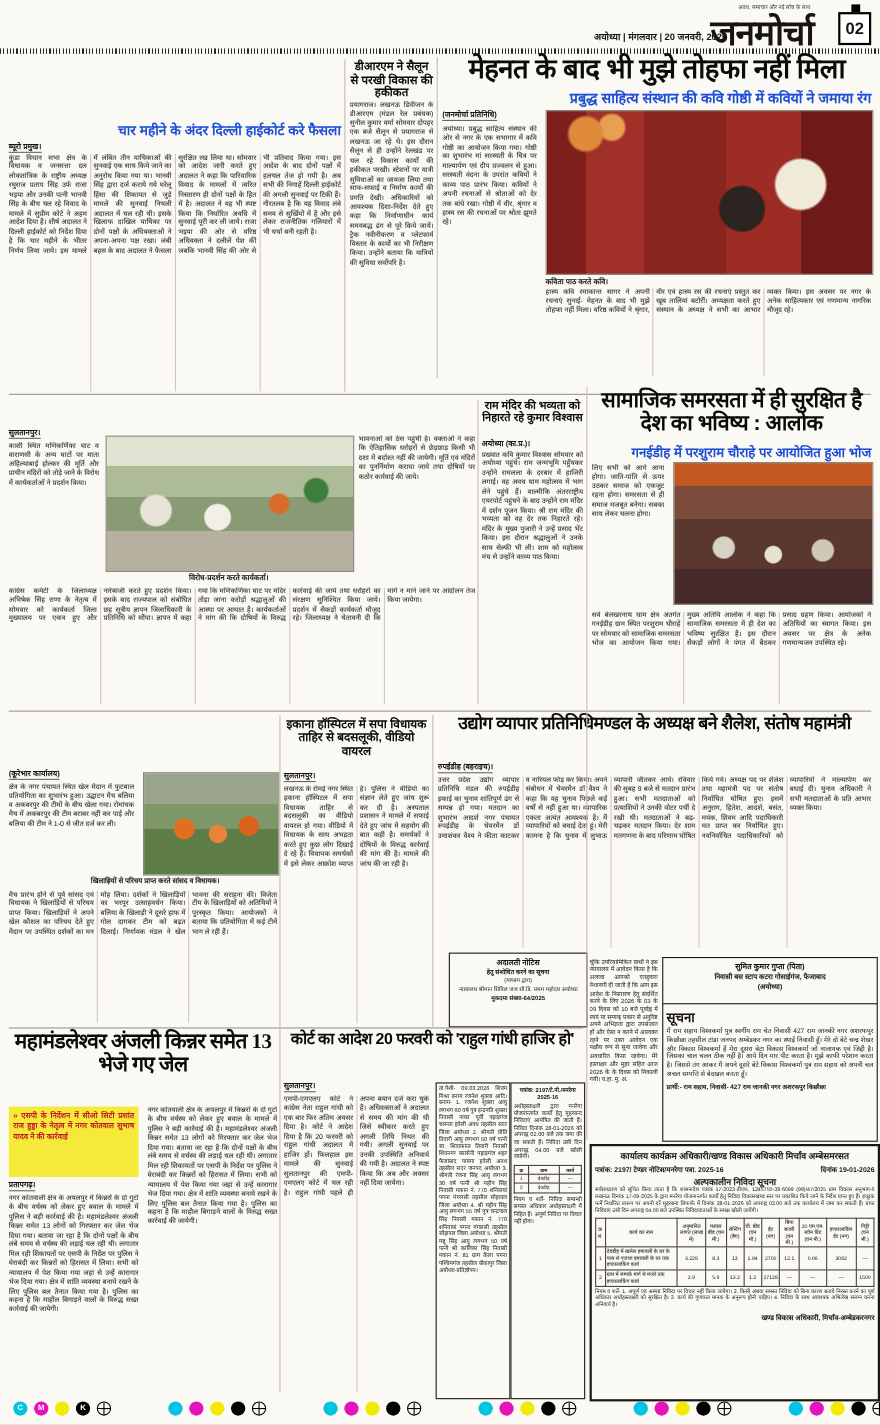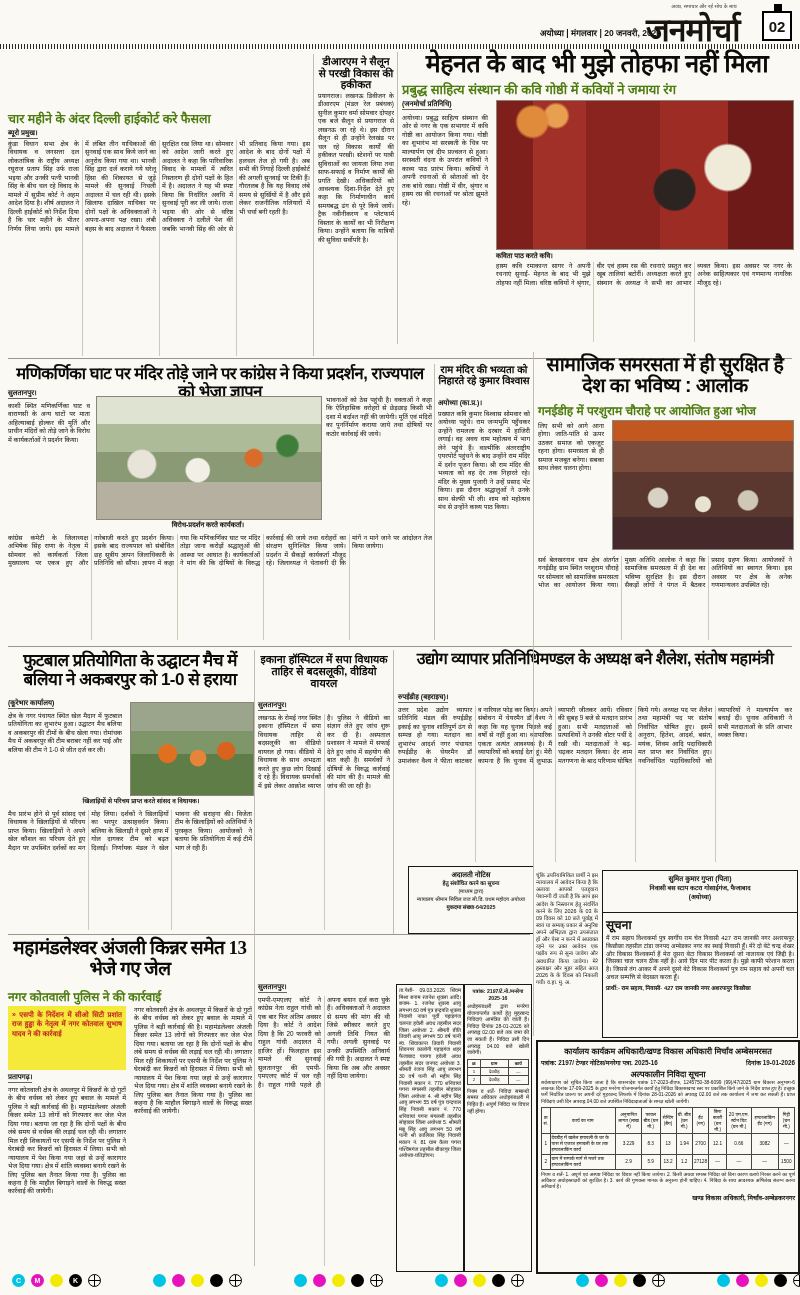--- a/index.html
+++ b/index.html
@@ -1,20 +1,20 @@
 <!DOCTYPE html>
 <html><head>
 <meta charset="utf-8">
 <style>
   html,body{margin:0;padding:0;background:#d8d5cd;}
   #page{position:relative;width:800px;height:1295px;margin:0 auto;background:#faf9f4;
         font-family:"Liberation Sans","DejaVu Sans",sans-serif;color:#17140f;overflow:hidden;}
   .abs{position:absolute;}
   .hl{position:absolute;font-weight:900;text-align:center;line-height:1.1;letter-spacing:-0.5px;color:#0c0b09;}
-  .sub{position:absolute;font-weight:700;text-align:left;color:#4d7c0f;}
+  .sub{position:absolute;font-weight:700;text-align:right;color:#1d4ed8;}
   .byline{position:absolute;font-size:7px;font-weight:700;border-bottom:1px solid #6b675e;padding-bottom:1px;}
   .bd{position:absolute;font-size:6.4px;line-height:1.32;text-align:justify;overflow:hidden;
       column-gap:6px;column-rule:1px solid #cfc9bb;}
   .c1{column-count:1}.c2{column-count:2}.c3{column-count:3}.c4{column-count:4}.c5{column-count:5}
   .cap{position:absolute;font-size:6.8px;font-weight:700;text-align:center;}
   .photo{position:absolute;border:1px solid #8a857a;}
   .vline{position:absolute;width:1px;background:#c3bdb0;}
   .hrule{position:absolute;height:1px;background:#9b958a;}
   .box{position:absolute;border:1.5px solid #1a1813;padding:3px;overflow:hidden;background:#faf9f4;}
   .tinybox{position:absolute;border:1px solid #1a1813;padding:2px;overflow:hidden;background:#faf9f4;}
@@ -70,21 +70,20 @@
        radial-gradient(circle at 12% 14%, #e08a3c 0 5%, transparent 6%),
        radial-gradient(circle at 20% 10%, #e8a050 0 4%, transparent 5%),
        radial-gradient(circle at 78% 45%, #f0ead8 0 9%, transparent 10%),
        radial-gradient(circle at 60% 60%, #2c2420 0 10%, transparent 11%),
        linear-gradient(90deg,#7e1f1c 0 12%,#a03028 12% 30%,#8a241f 30% 55%,#9c2c24 55% 78%,#6e1a18 78% 100%);"></div>
   <div class="cap" style="left:496px;top:251px;width:296px;text-align:left;">कविता पाठ करते कवि।</div>
   <div class="bd c3" style="left:496px;top:262px;width:296px;height:80px;">हास्य कवि रमाकान्त सागर ने अपनी रचनाएं सुनाईं- मेहनत के बाद भी मुझे तोहफा नहीं मिला। वरिष्ठ कवियों ने श्रृंगार, वीर एवं हास्य रस की रचनाएं प्रस्तुत कर खूब तालियां बटोरीं। अध्यक्षता करते हुए संस्थान के अध्यक्ष ने सभी का आभार व्यक्त किया। इस अवसर पर नगर के अनेक साहित्यकार एवं गणमान्य नागरिक मौजूद रहे।</div>
 
   <div class="hrule" style="left:8px;width:784px;top:358px;"></div>
 
-  <div class="hl" style="left:8px;top:364px;width:424px;font-size:16.5px;">मणिकर्णिका घाट पर मंदिर तोड़े जाने पर कांग्रेस ने किया प्रदर्शन, राज्यपाल को भेजा ज्ञापन</div>
   <div class="byline" style="left:8px;top:388px;">सुलतानपुर।</div>
   <div class="bd c1" style="left:8px;top:402px;width:82px;height:126px;">काशी स्थित मणिकर्णिका घाट व वाराणसी के अन्य घाटों पर माता अहिल्याबाई होल्कर की मूर्ति और प्राचीन मंदिरों को तोड़े जाने के विरोध में कार्यकर्ताओं ने प्रदर्शन किया।</div>
   <div class="photo" style="left:96px;top:396px;width:224px;height:122px;background:
        radial-gradient(circle at 20% 55%, #e8e4da 0 7%, transparent 8%),
        radial-gradient(circle at 45% 60%, #f2efe6 0 8%, transparent 9%),
        radial-gradient(circle at 70% 50%, #d96c2a 0 5%, transparent 6%),
        radial-gradient(circle at 85% 40%, #3f7d3a 0 5%, transparent 6%),
        linear-gradient(180deg,#dfe3d2 0 22%,#aebb98 22% 45%,#8a9a74 45% 70%,#b5b0a0 70% 100%);"></div>
   <div class="cap" style="left:96px;top:520px;width:224px;">विरोध-प्रदर्शन करते कार्यकर्ता।</div>
   <div class="bd c1" style="left:326px;top:396px;width:106px;height:134px;">भावनाओं को ठेस पहुंची है। वक्ताओं ने कहा कि ऐतिहासिक धरोहरों से छेड़छाड़ किसी भी दशा में बर्दाश्त नहीं की जायेगी। मूर्ति एवं मंदिरों का पुनर्निर्माण कराया जाये तथा दोषियों पर कठोर कार्रवाई की जाये।</div>
@@ -99,21 +98,20 @@
   <div class="bd c1" style="left:538px;top:422px;width:66px;height:138px;">लिए सभी को आगे आना होगा। जाति-पांति से ऊपर उठकर समाज को एकजुट रहना होगा। समरसता से ही समाज मजबूत बनेगा। सबका साथ लेकर चलना होगा।</div>
   <div class="photo" style="left:612px;top:420px;width:180px;height:128px;background:
        radial-gradient(circle at 25% 60%, #d8d2c4 0 6%, transparent 7%),
        radial-gradient(circle at 50% 65%, #e8e2d2 0 6%, transparent 7%),
        radial-gradient(circle at 75% 62%, #cfc8b8 0 6%, transparent 7%),
        linear-gradient(180deg,#c2571f 0 16%,#7a4a3a 16% 40%,#5a3830 40% 75%,#46292a 75% 100%);"></div>
   <div class="bd c3" style="left:538px;top:556px;width:254px;height:84px;">सर्व बेलखरनाथ धाम क्षेत्र अंतर्गत गनईडीह ग्राम स्थित परशुराम चौराहे पर सोमवार को सामाजिक समरसता भोज का आयोजन किया गया। मुख्य अतिथि आलोक ने कहा कि सामाजिक समरसता में ही देश का भविष्य सुरक्षित है। इस दौरान सैकड़ों लोगों ने पंगत में बैठकर प्रसाद ग्रहण किया। आयोजकों ने अतिथियों का स्वागत किया। इस अवसर पर क्षेत्र के अनेक गणमान्यजन उपस्थित रहे।</div>
 
   <div class="hrule" style="left:8px;width:784px;top:646px;"></div>
 
-  <div class="hl" style="left:8px;top:652px;width:244px;font-size:17px;">फुटबाल प्रतियोगिता के उद्घाटन मैच में बलिया ने अकबरपुर को 1-0 से हराया</div>
   <div class="byline" style="left:8px;top:698px;">(कूरेभार कार्यालय)</div>
   <div class="bd c1" style="left:8px;top:712px;width:114px;height:86px;">क्षेत्र के नगर पंचायत स्थित खेल मैदान में फुटबाल प्रतियोगिता का शुभारंभ हुआ। उद्घाटन मैच बलिया व अकबरपुर की टीमों के बीच खेला गया। रोमांचक मैच में अकबरपुर की टीम बराबर नहीं कर पाई और बलिया की टीम ने 1-0 से जीत दर्ज कर ली।</div>
   <div class="photo" style="left:130px;top:702px;width:122px;height:92px;background:
        radial-gradient(circle at 30% 55%, #e07020 0 9%, transparent 10%),
        radial-gradient(circle at 55% 60%, #e8833a 0 9%, transparent 10%),
        radial-gradient(circle at 78% 52%, #d9631c 0 8%, transparent 9%),
        linear-gradient(180deg,#9aa58c 0 30%,#7f9668 30% 55%,#5f7d46 55% 100%);"></div>
   <div class="cap" style="left:30px;top:796px;width:222px;font-size:6.4px;">खिलाड़ियों से परिचय प्राप्त करते सांसद व विधायक।</div>
   <div class="bd c3" style="left:8px;top:810px;width:244px;height:120px;">मैच प्रारंभ होने से पूर्व सांसद एवं विधायक ने खिलाड़ियों से परिचय प्राप्त किया। खिलाड़ियों ने अपने खेल कौशल का परिचय देते हुए मैदान पर उपस्थित दर्शकों का मन मोह लिया। दर्शकों ने खिलाड़ियों का भरपूर उत्साहवर्धन किया। बलिया के खिलाड़ी ने दूसरे हाफ में गोल दागकर टीम को बढ़त दिलाई। निर्णायक मंडल ने खेल भावना की सराहना की। विजेता टीम के खिलाड़ियों को अतिथियों ने पुरस्कृत किया। आयोजकों ने बताया कि प्रतियोगिता में कई टीमें भाग ले रही हैं।</div>
 
@@ -141,26 +139,26 @@
   <div class="box" style="left:602px;top:912px;width:188px;height:118px;">
     <div style="font-size:12px;font-weight:900;text-align:left;">सूचना</div>
     <div class="tiny" style="font-size:6px;margin-top:2px;">मैं राम सहाय विश्वकर्मा पुत्र स्वर्गीय राम चेत निवासी 427 राम जानकी नगर अशरफपुर किछौछा तहसील टांडा जनपद अम्बेडकर नगर का स्थाई निवासी हूँ। मेरे दो बेटे चन्द्र शेखर और विकास विश्वकर्मा हैं मेरा दूसरा बेटा विकास विश्वकर्मा जो नालायक एवं जिद्दी है। जिसका चाल चलन ठीक नहीं है। आये दिन मार पीट करता है। मुझे काफी परेशान करता है। जिससे तंग आकर मैं अपने दूसरे बेटे विकास विश्वकर्मा पुत्र राम सहाय को अपनी चल अचल सम्पत्ति से बेदखल करता हूँ।</div>
     <div style="font-size:5.8px;font-weight:700;margin-top:2px;">प्रार्थी:- राम सहाय, निवासी- 427 राम जानकी नगर अशरफपुर किछौछा</div>
   </div>
   <div class="bd c1" style="left:536px;top:872px;width:62px;height:164px;font-size:5.4px;">चूंकि उपरियामिकित प्रार्थी ने इस न्यायालय में आवेदन किया है कि अलावा आपको एतद्द्वारा पेशानगी दी जाती है कि आप इस आदेश के निस्तारण हेतु संदर्शित करने के लिए 2026 के 03 के 09 दिवस को 10 बजे पूर्वाह्न में स्वयं या सम्यक् प्रकार से अनुरिष्ट अपने अभिज्ञता द्वारा उपसंजात हों और ऐसा न करने में अप्रवक्त रहने पर उक्त आवेदन एक पक्षीय रूप से सुना जावेगा और अवधारित किया जावेगा। मेरे हस्ताक्षर और मुहर सहित आज 2026 के के दिवस को निकाली गयी। व.हा. मु. अ.</div>
 
   <div class="hrule" style="left:8px;width:522px;top:934px;"></div>
 
   <div class="hl" style="left:8px;top:938px;width:244px;font-size:19px;font-family:Liberation Serif, serif;">महामंडलेश्वर अंजली किन्नर समेत 13 भेजे गए जेल</div>
-  <div class="sub" style="left:8px;top:988px;width:244px;font-size:12px;">नगर कोतवाली पुलिस ने की कार्रवाई</div>
   <div class="hlight" style="left:8px;top:1006px;width:110px;height:56px;">» एसपी के निर्देशन में सीओ सिटी प्रशांत राज हुड्डा के नेतृत्व में नगर कोतवाल सुभाष यादव ने की कार्रवाई</div>
   <div class="byline" style="left:8px;top:1072px;">प्रतापगढ़।</div>
   <div class="bd c1" style="left:8px;top:1086px;width:118px;height:180px;">नगर कोतवाली क्षेत्र के अथलपुर में किन्नरों के दो गुटों के बीच वर्चस्व को लेकर हुए बवाल के मामले में पुलिस ने बड़ी कार्रवाई की है। महामंडलेश्वर अंजली किन्नर समेत 13 लोगों को गिरफ्तार कर जेल भेज दिया गया। बताया जा रहा है कि दोनों पक्षों के बीच लंबे समय से वर्चस्व की लड़ाई चल रही थी। लगातार मिल रही शिकायतों पर एसपी के निर्देश पर पुलिस ने घेराबंदी कर किन्नरों को हिरासत में लिया। सभी को न्यायालय में पेश किया गया जहां से उन्हें कारागार भेज दिया गया। क्षेत्र में शांति व्यवस्था बनाये रखने के लिए पुलिस बल तैनात किया गया है। पुलिस का कहना है कि माहौल बिगाड़ने वालों के विरुद्ध सख्त कार्रवाई की जायेगी।</div>
   <div class="bd c1" style="left:134px;top:1006px;width:118px;height:260px;">नगर कोतवाली क्षेत्र के अथलपुर में किन्नरों के दो गुटों के बीच वर्चस्व को लेकर हुए बवाल के मामले में पुलिस ने बड़ी कार्रवाई की है। महामंडलेश्वर अंजली किन्नर समेत 13 लोगों को गिरफ्तार कर जेल भेज दिया गया। बताया जा रहा है कि दोनों पक्षों के बीच लंबे समय से वर्चस्व की लड़ाई चल रही थी। लगातार मिल रही शिकायतों पर एसपी के निर्देश पर पुलिस ने घेराबंदी कर किन्नरों को हिरासत में लिया। सभी को न्यायालय में पेश किया गया जहां से उन्हें कारागार भेज दिया गया। क्षेत्र में शांति व्यवस्था बनाये रखने के लिए पुलिस बल तैनात किया गया है। पुलिस का कहना है कि माहौल बिगाड़ने वालों के विरुद्ध सख्त कार्रवाई की जायेगी।</div>
 
+  <div class="hl" style="left:258px;top:938px;width:270px;font-size:14.5px;">कोर्ट का आदेश 20 फरवरी को 'राहुल गांधी हाजिर हो'</div>
   <div class="byline" style="left:258px;top:982px;">सुलतानपुर।</div>
   <div class="bd c2" style="left:258px;top:996px;width:132px;height:270px;">एमपी-एमएलए कोर्ट ने कांग्रेस नेता राहुल गांधी को एक बार फिर अंतिम अवसर दिया है। कोर्ट ने आदेश दिया है कि 20 फरवरी को राहुल गांधी अदालत में हाजिर हों। फिलहाल इस मामले की सुनवाई सुलतानपुर की एमपी-एमएलए कोर्ट में चल रही है। राहुल गांधी पहले ही अपना बयान दर्ज करा चुके हैं। अधिवक्ताओं ने अदालत से समय की मांग की थी जिसे स्वीकार करते हुए अगली तिथि नियत की गयी। अगली सुनवाई पर उनकी उपस्थिति अनिवार्य की गयी है। अदालत ने स्पष्ट किया कि अब और अवसर नहीं दिया जायेगा।</div>
 
   <div class="tinybox" style="left:396px;top:984px;width:62px;height:282px;">
     <div class="tiny">ता.पेशी- 09.03.2026 शिवम मिश्रा बनाम रजनेश शुक्ला आदि। बनाम- 1. रजनेश शुक्ला आयु लगभग 60 वर्ष पुत्र इन्द्रपति शुक्ला निवासी नाका पूर्वी पहाड़गंज चलन्ता हवेली अवध तहसील सदर जिला अयोध्या 2. श्रीमती प्रीति तिवारी आयु लगभग 50 वर्ष पत्नी स्व. शिवाकान्त तिवारी निवासी शिवनगर कालोनी पहाड़गंज शहर फैजाबाद पायगा हवेली अवध तहसील सदर जनपद अयोध्या 3. श्रीमती रंजना सिंह आयु लगभग 30 वर्ष पत्नी श्री महीप सिंह निवासी मकान नं. 770 शनिवायां पगना मंगलसी तहसील सोहावल जिला अयोध्या 4. श्री महीप सिंह आयु लगभग 55 वर्ष पुत्र चन्द्रपाल सिंह निवासी मकान नं. 770 शनिवायां पगना मंगलसी तहसील सोहावल जिला अयोध्या 5. श्रीमती मन्नू सिंह आयु लगभग 50 वर्ष पत्नी श्री कालिका सिंह निवासी मकान नं. 81 ग्राम कैला पगना पश्चिमगंज तहसील बीकापुर जिला अयोध्या-प्रतिज्ञोपन।</div>
   </div>
 
   <div class="tinybox" style="left:464px;top:984px;width:62px;height:282px;">
     <div style="font-size:5.2px;font-weight:700;text-align:center;">पत्रांक: 2197/टे.नो./मनरेगा 2025-16</div>
     <div class="tiny" style="margin-top:2px;">अधोहस्ताक्षरी द्वारा मनरेगा योजनान्तर्गत कार्यों हेतु मुहरबन्द निविदाएं आमंत्रित की जाती हैं। निविदा दिनांक 28-01-2026 को अपराह्न 02.00 बजे तक जमा की जा सकती हैं। निविदा उसी दिन अपराह्न 04.00 बजे खोली जायेगी।</div>

